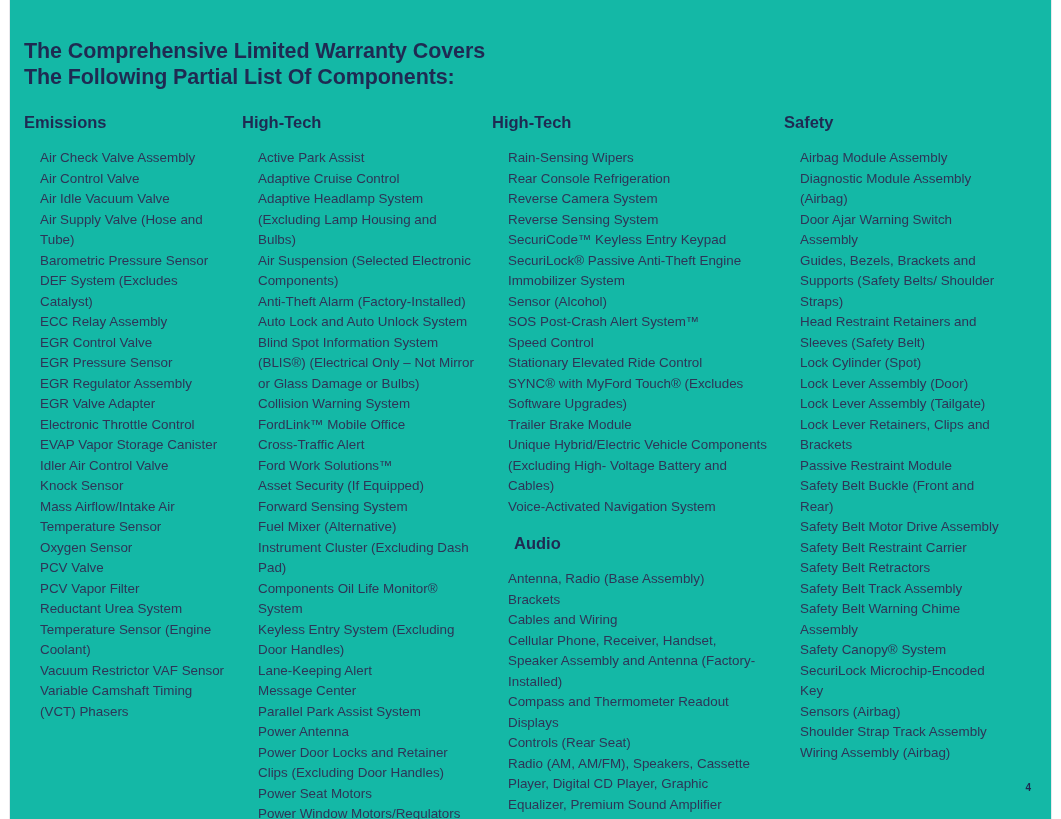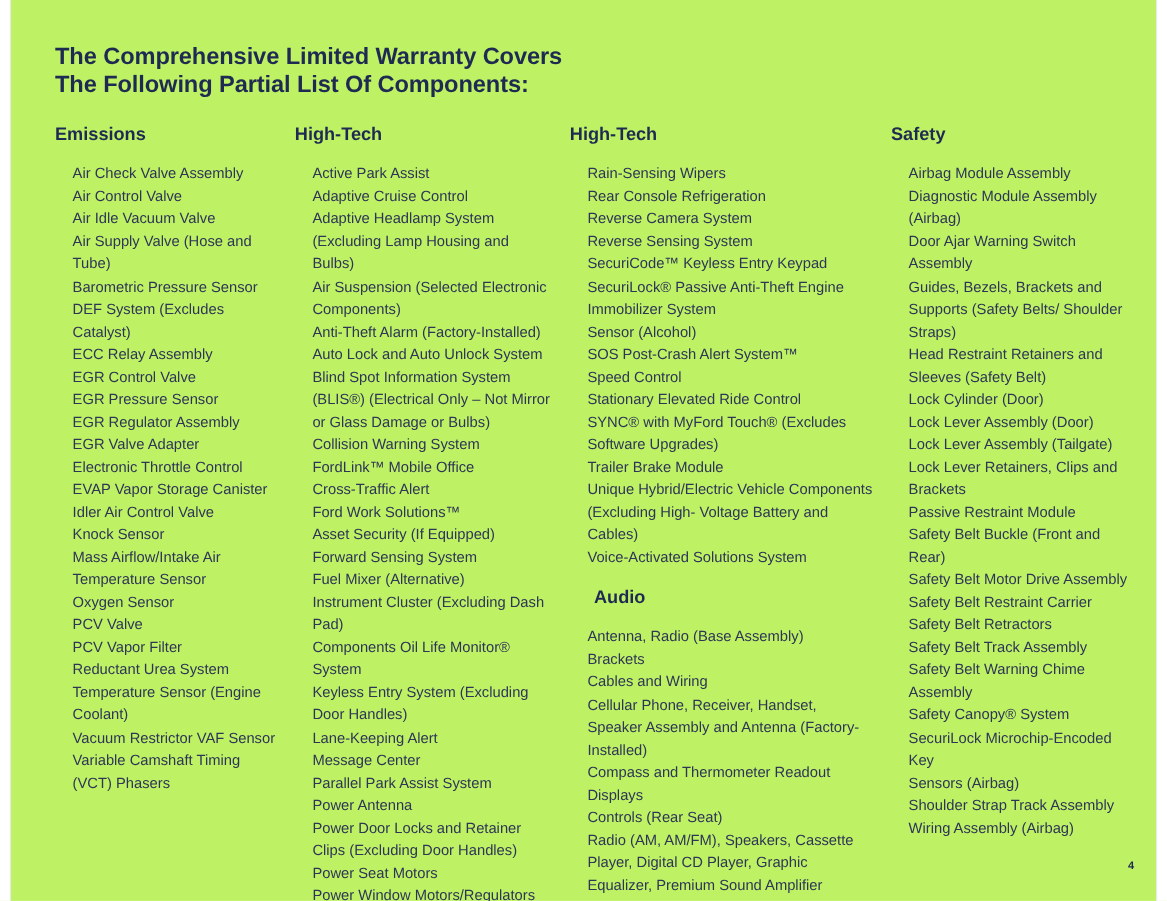--- a/index.html
+++ b/index.html
@@ -11,23 +11,23 @@
     height: 819px;
     background: #ffffff;
     font-family: "Liberation Sans", sans-serif;
     color: #2b2f55;
     overflow: hidden;
   }
   .page {
     position: relative;
     width: 1061px;
     height: 819px;
-    background: #bef264;
+    background: #14b8a6;
     box-sizing: border-box;
-    padding: 30px 34px 0 50px;
+    padding: 30px 34px 0 24px;
   }
   .page-edge-left {
     position: absolute;
     left: 0; top: 0;
     width: 9px; height: 819px;
     background: #ffffff;
     border-right: 1px solid #e8e8ec;
   }
   .page-edge-right {
     position: absolute;
@@ -171,21 +171,21 @@
         <li>Reverse Sensing System</li>
         <li>SecuriCode™ Keyless Entry Keypad</li>
         <li>SecuriLock® Passive Anti-Theft Engine Immobilizer System</li>
         <li>Sensor (Alcohol)</li>
         <li>SOS Post-Crash Alert System™</li>
         <li>Speed Control</li>
         <li>Stationary Elevated Ride Control</li>
         <li>SYNC® with MyFord Touch® (Excludes Software Upgrades)</li>
         <li>Trailer Brake Module</li>
         <li>Unique Hybrid/Electric Vehicle Components (Excluding High- Voltage Battery and Cables)</li>
-        <li>Voice-Activated Solutions System</li>
+        <li>Voice-Activated Navigation System</li>
       </ul>
 
       <h2 class="sec-head spaced">Audio</h2>
       <ul class="items">
         <li>Antenna, Radio (Base Assembly)</li>
         <li>Brackets</li>
         <li>Cables and Wiring</li>
         <li>Cellular Phone, Receiver, Handset, Speaker Assembly and Antenna (Factory-Installed)</li>
         <li>Compass and Thermometer Readout Displays</li>
         <li>Controls (Rear Seat)</li>
@@ -195,21 +195,21 @@
     </div>
 
     <div class="col col-4">
       <h2 class="sec-head">Safety</h2>
       <ul class="items">
         <li>Airbag Module Assembly</li>
         <li>Diagnostic Module Assembly (Airbag)</li>
         <li>Door Ajar Warning Switch Assembly</li>
         <li>Guides, Bezels, Brackets and Supports (Safety Belts/ Shoulder Straps)</li>
         <li>Head Restraint Retainers and Sleeves (Safety Belt)</li>
-        <li>Lock Cylinder (Door)</li>
+        <li>Lock Cylinder (Spot)</li>
         <li>Lock Lever Assembly (Door)</li>
         <li>Lock Lever Assembly (Tailgate)</li>
         <li>Lock Lever Retainers, Clips and Brackets</li>
         <li>Passive Restraint Module</li>
         <li>Safety Belt Buckle (Front and Rear)</li>
         <li>Safety Belt Motor Drive Assembly</li>
         <li>Safety Belt Restraint Carrier</li>
         <li>Safety Belt Retractors</li>
         <li>Safety Belt Track Assembly</li>
         <li>Safety Belt Warning Chime Assembly</li>

